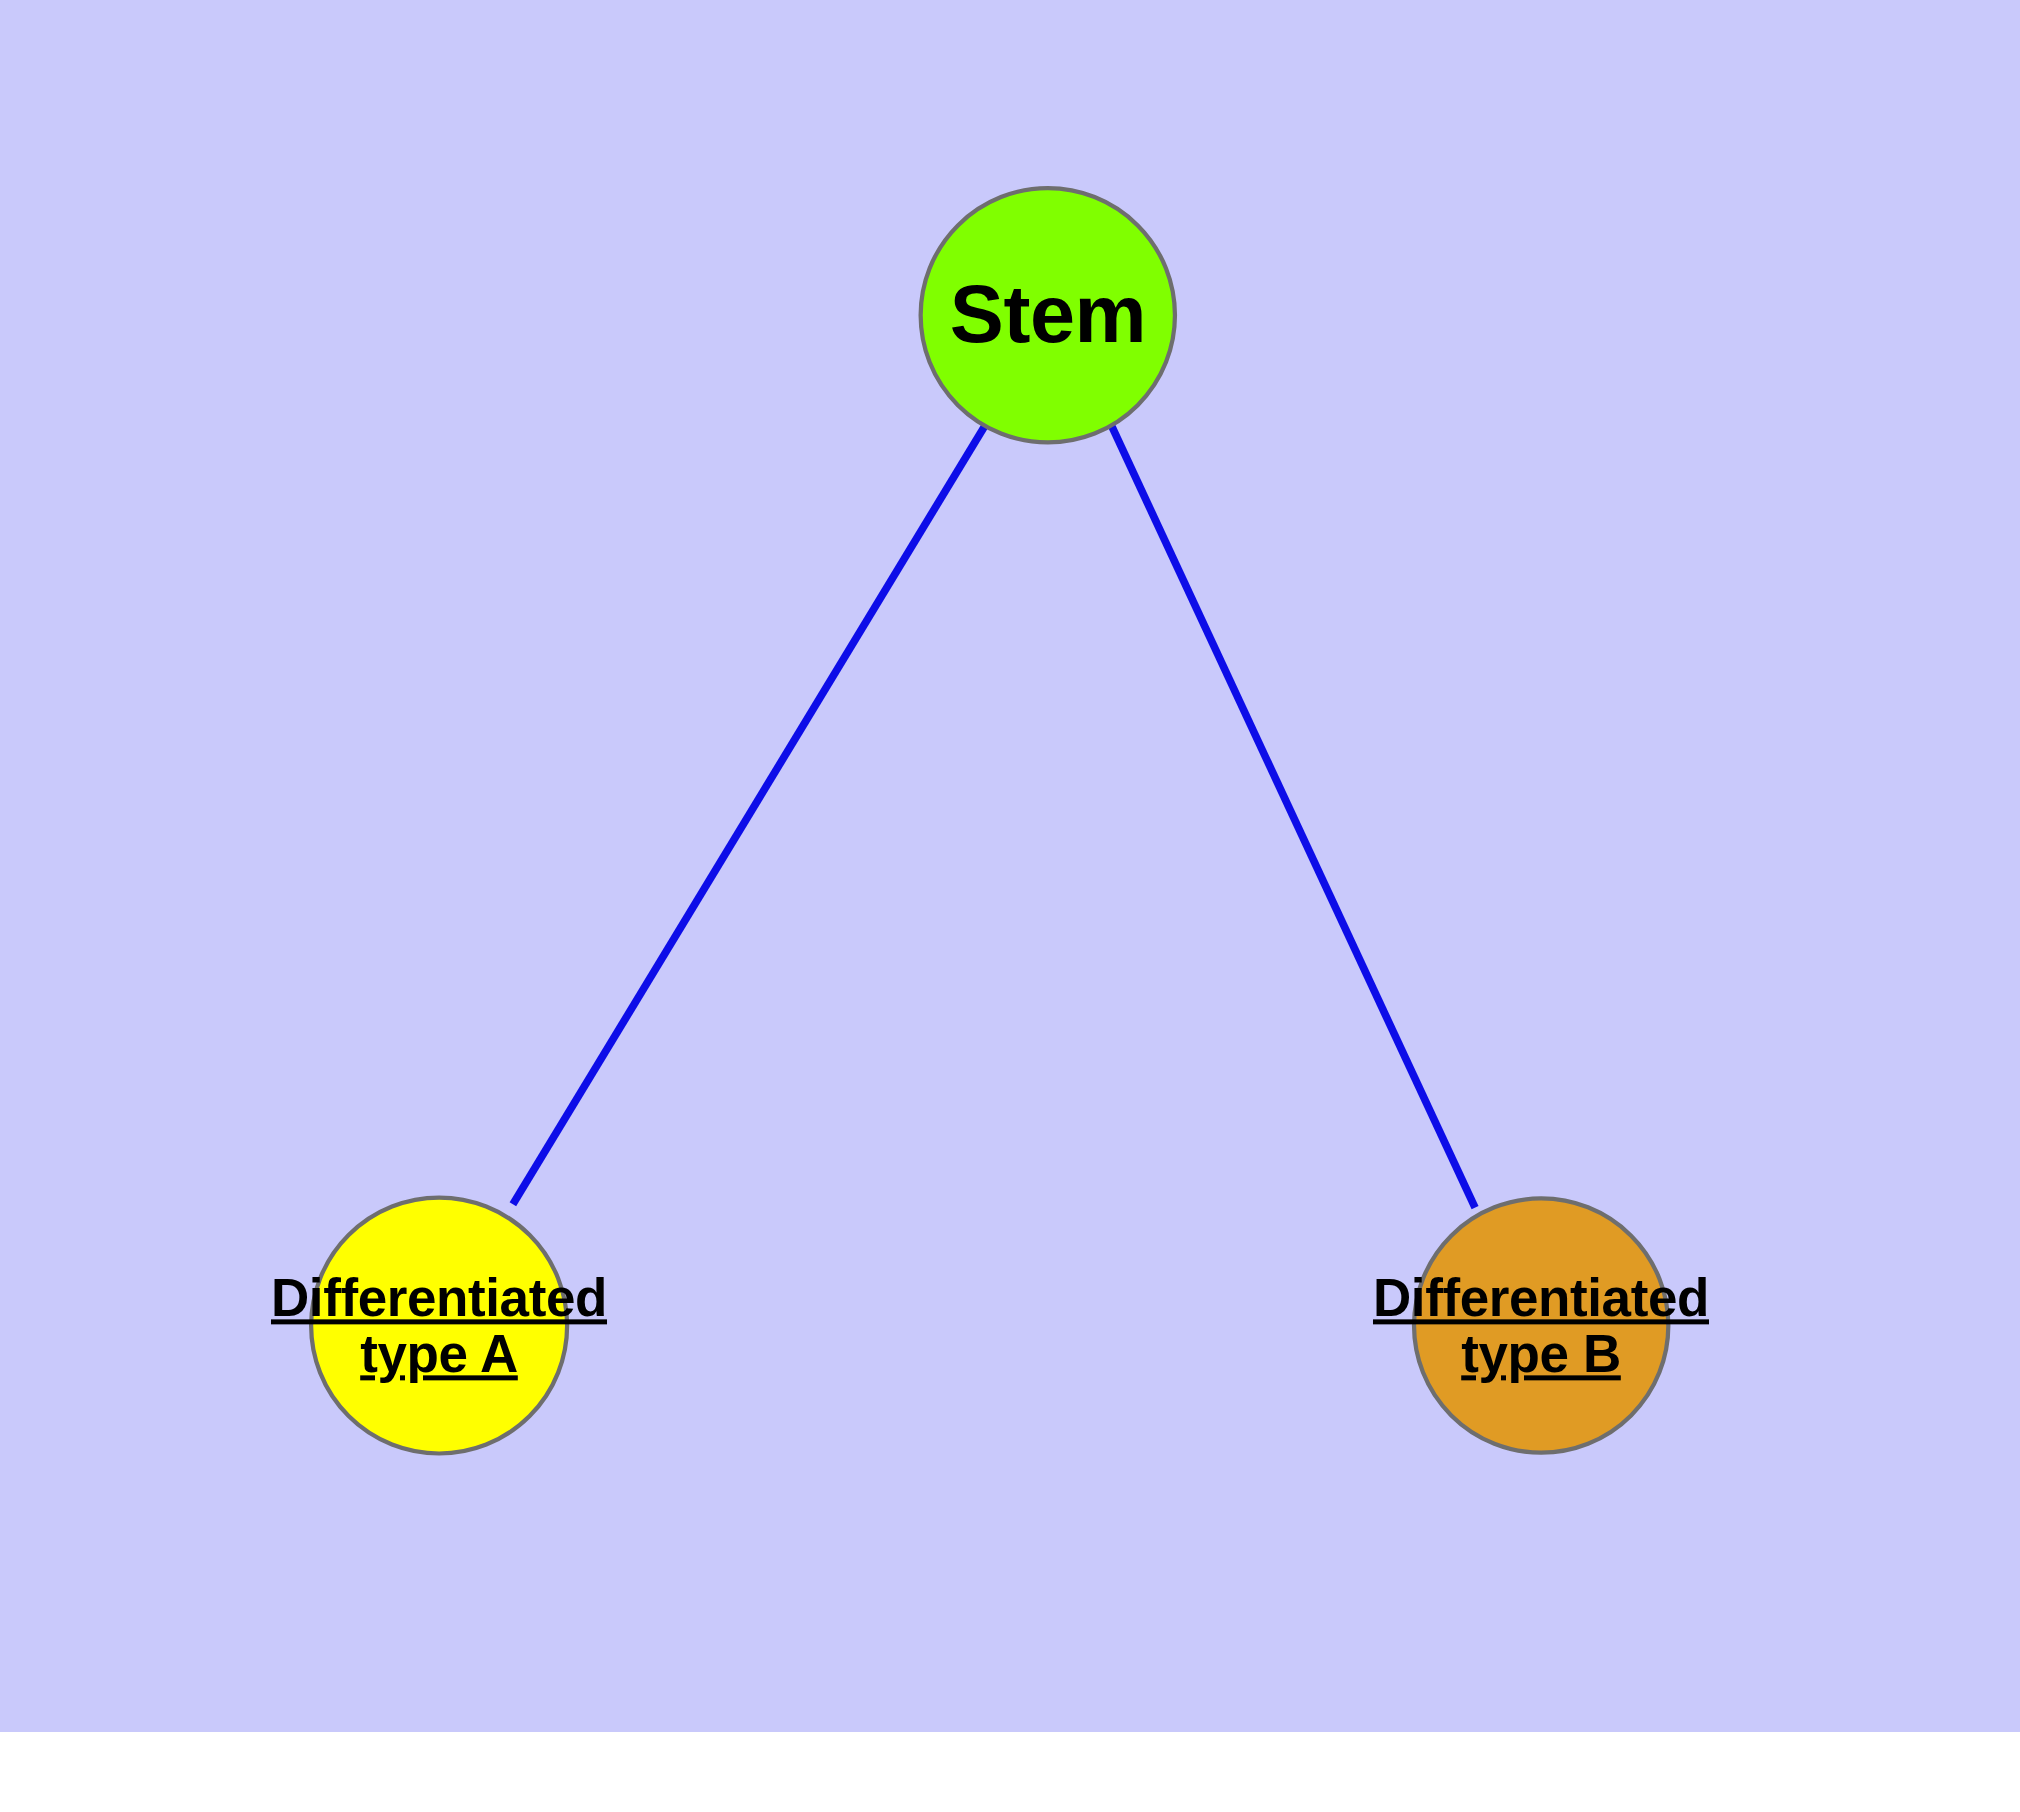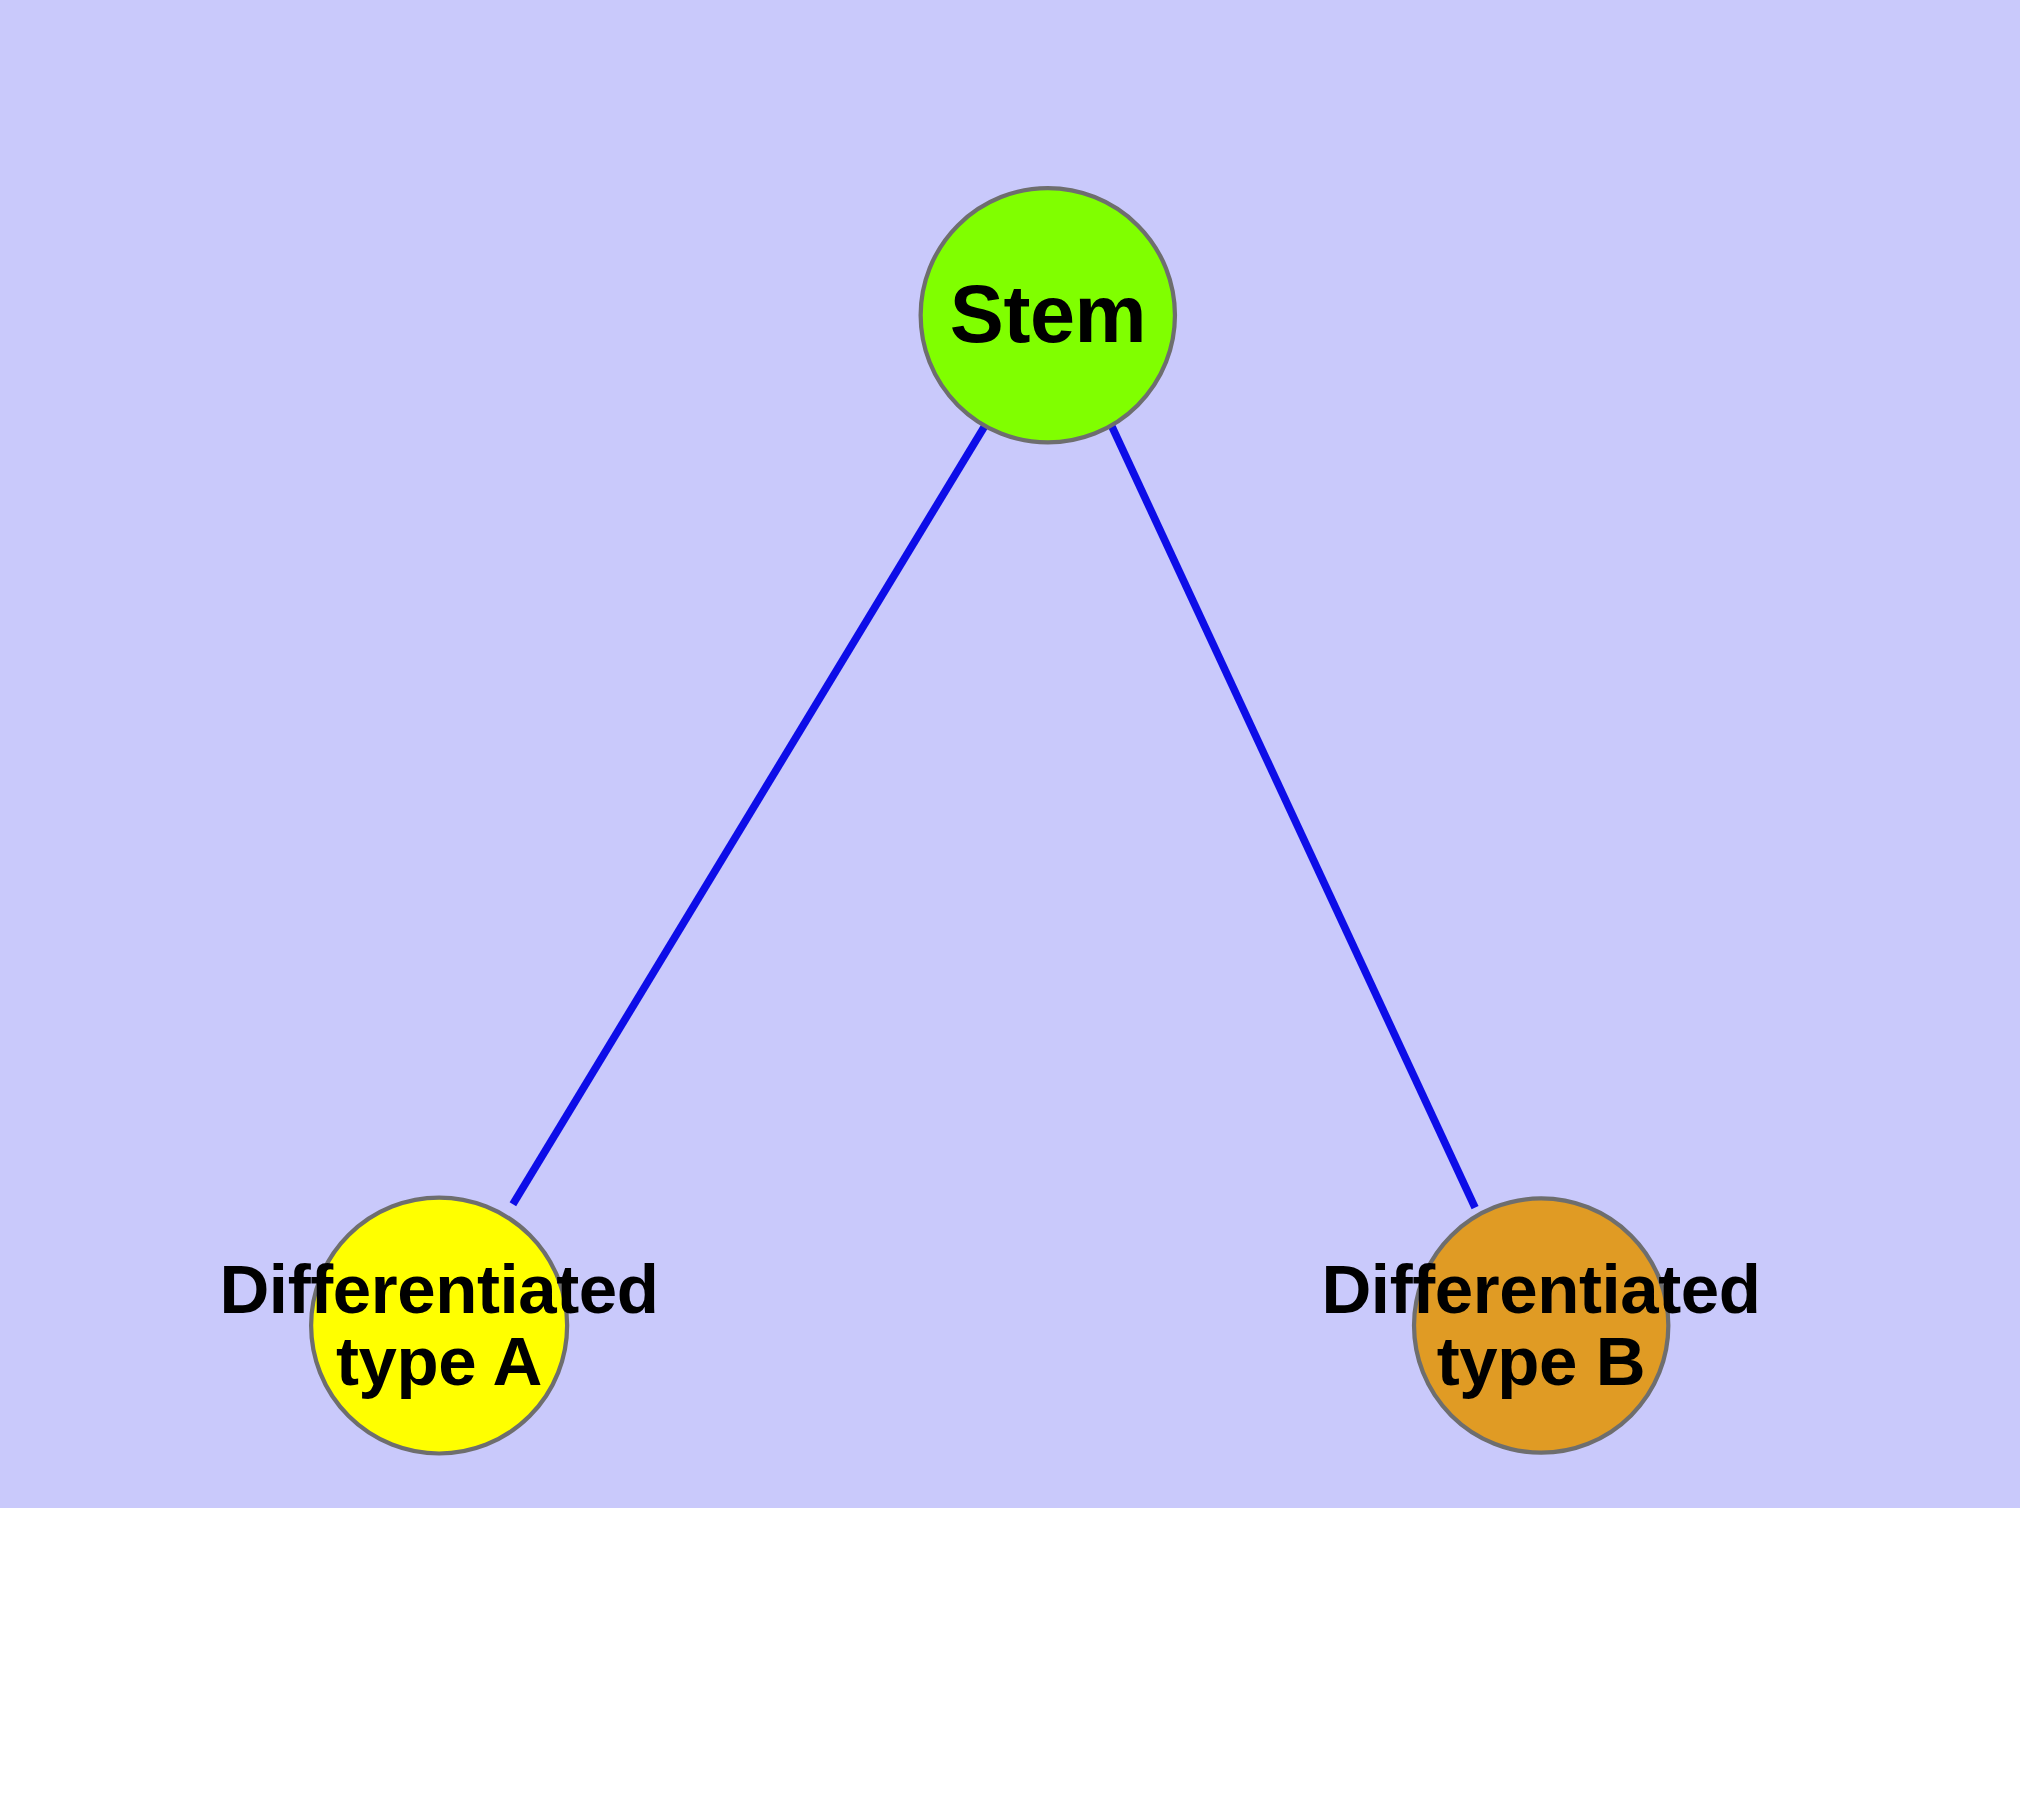--- a/index.html
+++ b/index.html
@@ -32,27 +32,28 @@
     white-space: pre;
     line-height: 1.05;
     letter-spacing: -0.4px;
     pointer-events: none;
     font-family: "Liberation Sans", "DejaVu Sans", sans-serif;
   }
   .label-stem {
     font-size: 81px;
   }
   .label-leaf {
-    font-size: 69px;
+    font-size: 53px;
+    text-decoration: underline;
   }
 </style>
 </head>
 <body>
 
-<div id="canvas" style="background: rgb(201, 201, 251); width: 2021px; height: 1508px;">
+<div id="canvas" style="background: rgb(201, 201, 251); width: 2021px; height: 1732px;">
 
   <svg id="graph-svg" viewBox="0 0 2384 2138" preserveAspectRatio="none" xmlns="http://www.w3.org/2000/svg" style="width: 2021px; height: 1812px;">
 
     <g>
       <line class="graph-edge" x1="1162" y1="502" x2="605" y2="1421" stroke="#0d0de8" stroke-width="9" stroke-linecap="butt"></line>
       <line class="graph-edge" x1="1311" y1="502" x2="1740" y2="1425" stroke="#0d0de8" stroke-width="9" stroke-linecap="butt"></line>
     </g>
 
     <g>
       <circle class="graph-node" cx="1236" cy="372" r="150" fill="#80ff00" stroke="#6e6e6e" stroke-width="5"></circle>

